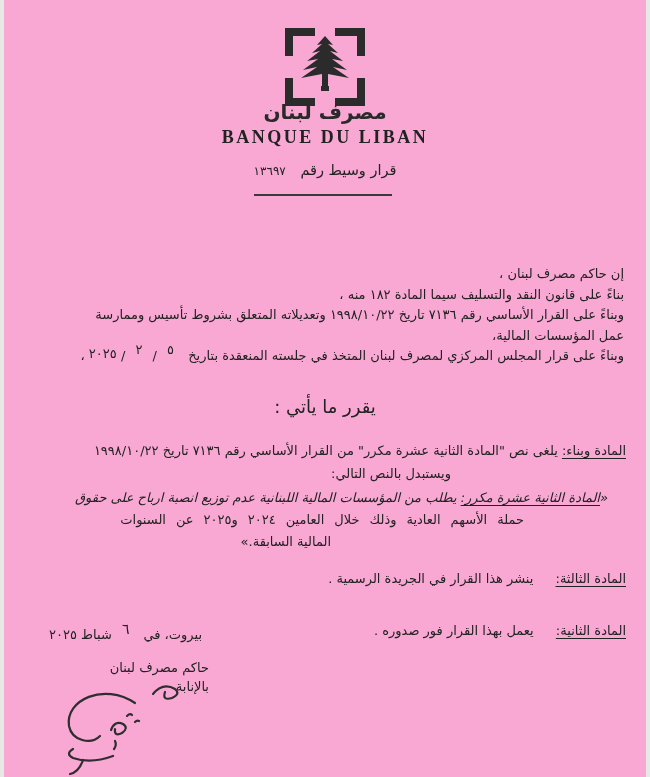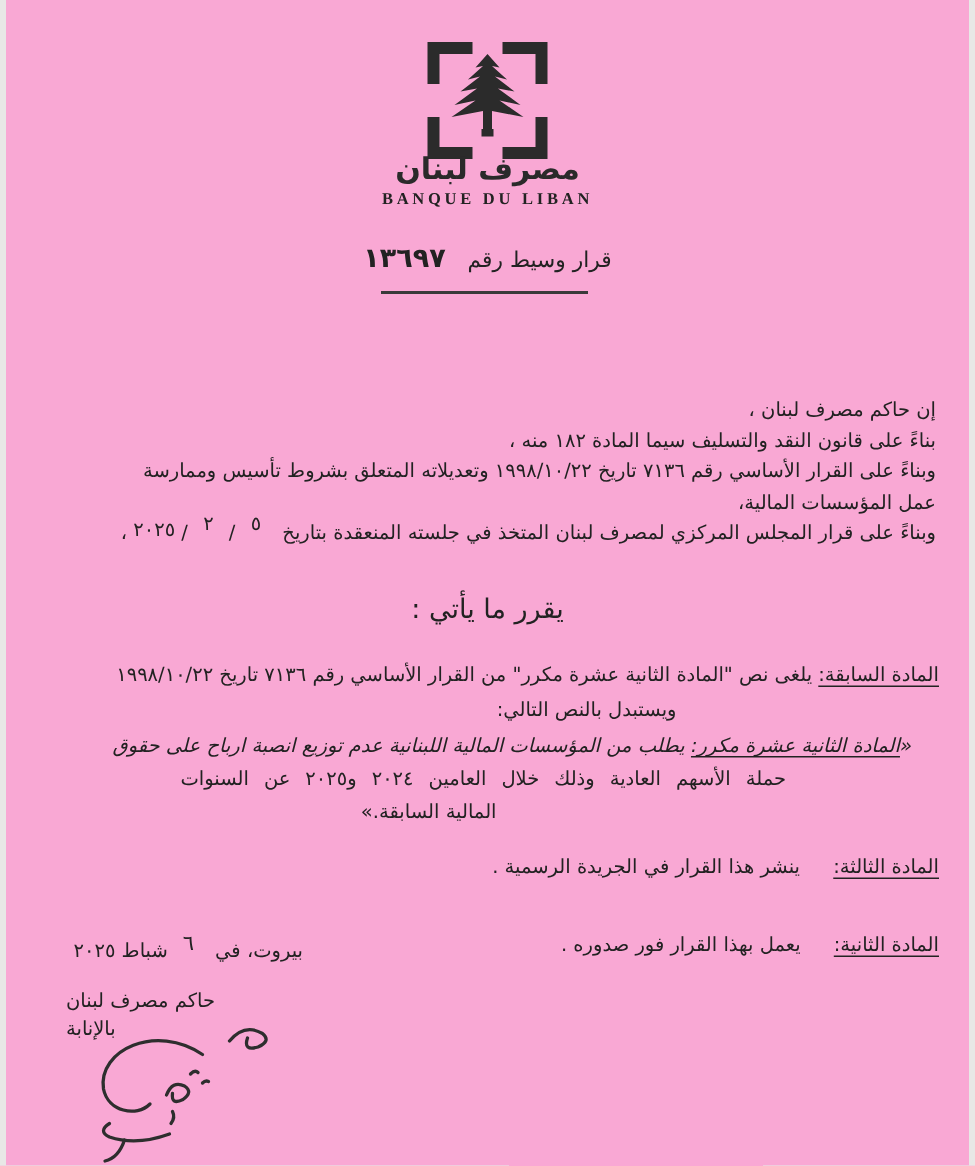--- a/index.html
+++ b/index.html
@@ -15,30 +15,30 @@
   }
   
   .logo-wrap { position: absolute; top: 28px; left: 0; right: 0; text-align: center; }
   .bank-name-ar {
     position: absolute; top: 100px; left: 0; right: 0;
     text-align: center; font-size: 20px; font-weight: bold;
     direction: rtl; letter-spacing: 1px; color: #2a2a2a;
   }
   .bank-name-latin {
     position: absolute; top: 127px; left: 0; right: 0;
-    text-align: center; font-size: 11px; font-weight: bold;
+    text-align: center; font-size: 18px; font-weight: bold;
     font-family: "Liberation Serif", serif; letter-spacing: 2.5px; color: #222;
   }
   
   .decision-title {
     position: absolute; top: 162px; left: 0; right: 0;
     text-align: center; direction: rtl; font-size: 14.5px; color: #222;
   }
   .decision-title .num {
-    font-size: 18px; letter-spacing: 3px; margin-right: 10px; font-weight: 700;
+    font-size: 12px; letter-spacing: 3px; margin-right: 10px; font-weight: 400;
   }
   .title-rule {
     position: absolute; top: 194px; left: 250px;
     width: 138px; height: 2px; background: #3a3a3a;
   }
   .subtitle {
     position: absolute; top: 213px; left: 0; right: 0;
     text-align: center; direction: rtl; font-size: 13.5px; color: #222;
   }
   
@@ -72,21 +72,21 @@
   .art3 { margin-top: 15px; }
   .art-row .lbl { margin-left: 18px; }
   
   .dateline {
     position: absolute; top: 626px; left: 45px; width: 240px;
     direction: rtl; text-align: left; font-size: 13px; color: #222;
   }
   .dateline .day { position: relative; top: -5px; margin: 0 14px 0 10px; font-size: 14px; }
   .signer {
     position: absolute; top: 658px; left: 40px; width: 165px;
-    direction: rtl; text-align: left; font-size: 13px; line-height: 19px; color: #222;
+    direction: rtl; text-align: right; font-size: 13px; line-height: 19px; color: #222;
   }
   .signature { position: absolute; top: 678px; left: 45px; }
 </style>
 </head>
 <body>
 
 <div class="page">
 
   <div class="logo-wrap">
     <svg width="92" height="78" viewBox="0 0 92 78">
@@ -124,21 +124,21 @@
       <span class="ib">/</span>
       <span class="ib raised-sm">٢٠٢٥</span>
       <span class="ib">،</span>
     </div>
   </div>
 
   <div class="decides">يقرر ما يأتي :</div>
 
   <div class="articles">
     <div class="ln">
-      <span class="lbl">المادة السابقة:</span><span> يلغى نص "المادة الثانية عشرة مكرر" من القرار الأساسي رقم ٧١٣٦ تاريخ ١٩٩٨/١٠/٢٢</span>
+      <span class="lbl">المادة وبناء:</span><span> يلغى نص "المادة الثانية عشرة مكرر" من القرار الأساسي رقم ٧١٣٦ تاريخ ١٩٩٨/١٠/٢٢</span>
     </div>
     <div class="ln a1-l2">ويستبدل بالنص التالي:</div>
 
     <div class="quote">
       <div class="ln q-l1">
         <span>«</span><span class="lbl">المادة الثانية عشرة مكرر:</span><span> يطلب من المؤسسات المالية اللبنانية عدم توزيع انصبة ارباح على حقوق</span>
       </div>
       <div class="ln q-l2">حملة الأسهم العادية وذلك خلال العامين ٢٠٢٤ و٢٠٢٥ عن السنوات</div>
       <div class="ln q-l3">المالية السابقة.»</div>
     </div>

